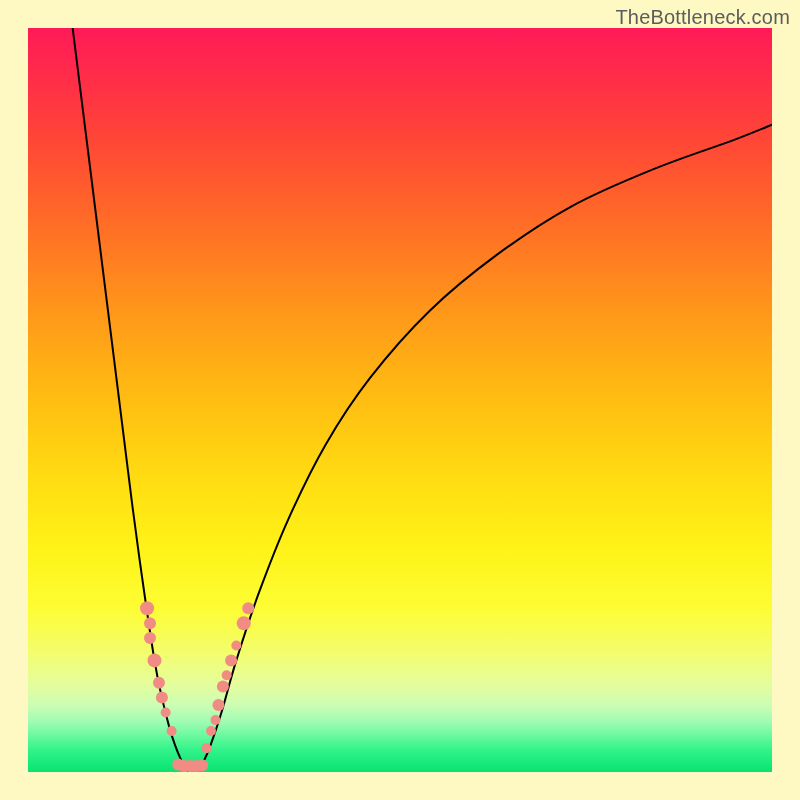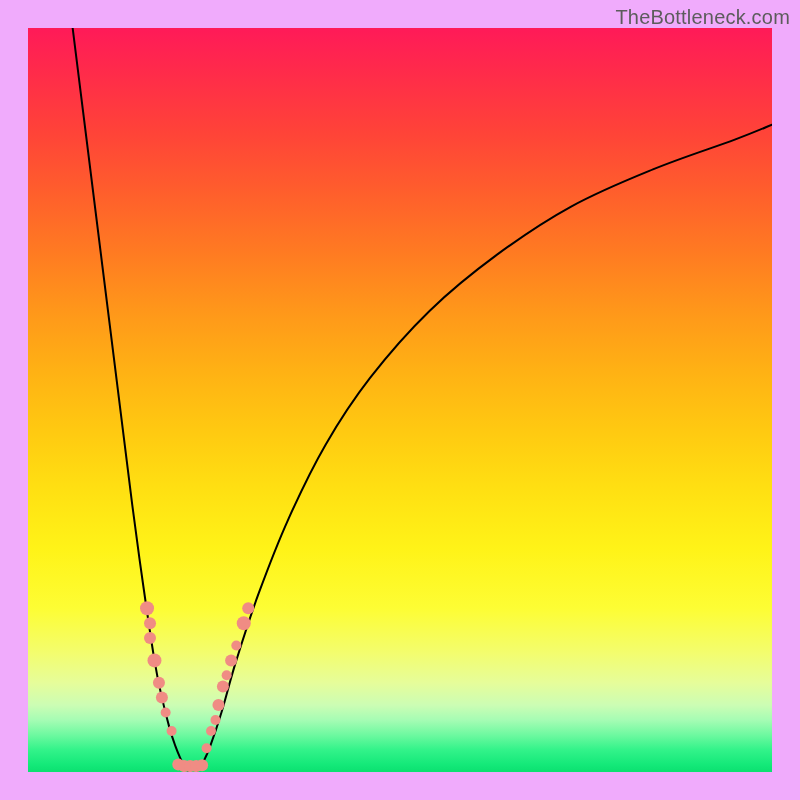--- a/index.html
+++ b/index.html
@@ -8,21 +8,21 @@
     width: 800px;
     height: 800px;
     overflow: hidden;
     background: #000;
     font-family: Arial, Helvetica, sans-serif;
   }
   .frame {
     position: absolute;
     left: 0; top: 0;
     width: 800px; height: 800px;
-    background: #f0abfc;
+    background: #fef9c3;
   }
   .plot-area {
     position: absolute;
     left: 28px;
     top: 28px;
     width: 744px;
     height: 744px;
     overflow: hidden;
   }
   .gradient-bg {

